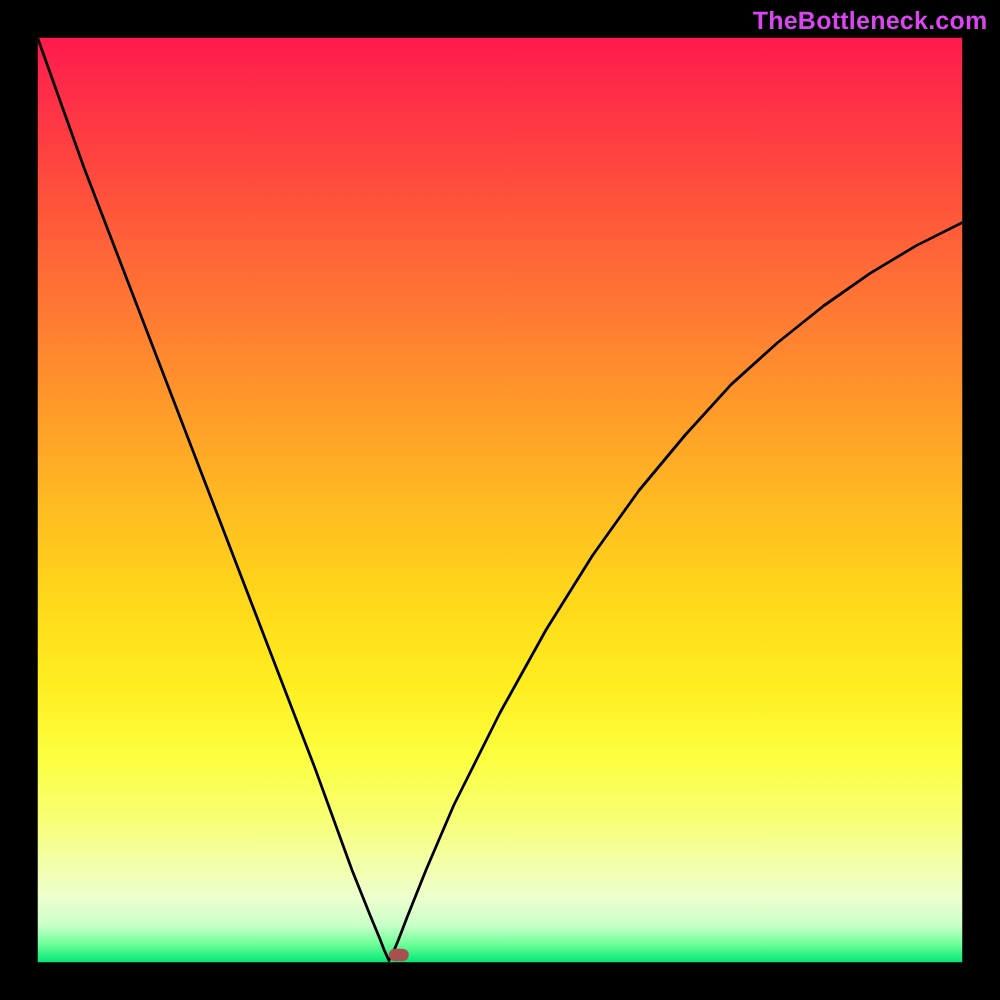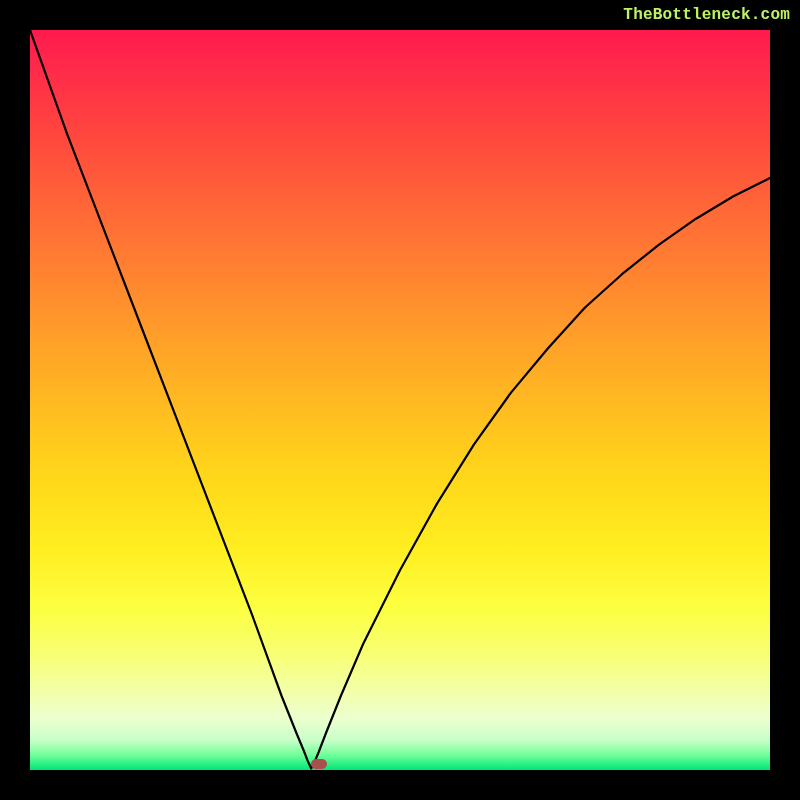--- a/index.html
+++ b/index.html
@@ -65,26 +65,25 @@
     width: 16px;
     height: 10px;
     border-radius: 5px;
     transform: translate(-50%, -50%);
     background: #aa4f4f; 
   }
   .watermark {
     position: absolute;
     top: 6px;
     right: 10px;
-    color: #bef264;
-    font-size: 16px;
+    color: #d946ef;
+    font-size: 20px;
     font-weight: 600;
     letter-spacing: 0.2px;
     user-select: none;
-    font-family: Liberation Mono, monospace;
   }
 </style>
 </head>
 <body>
 
 <div class="stage">
 
   <div class="plot-area">
     <div class="gradient-bg"></div>
 

